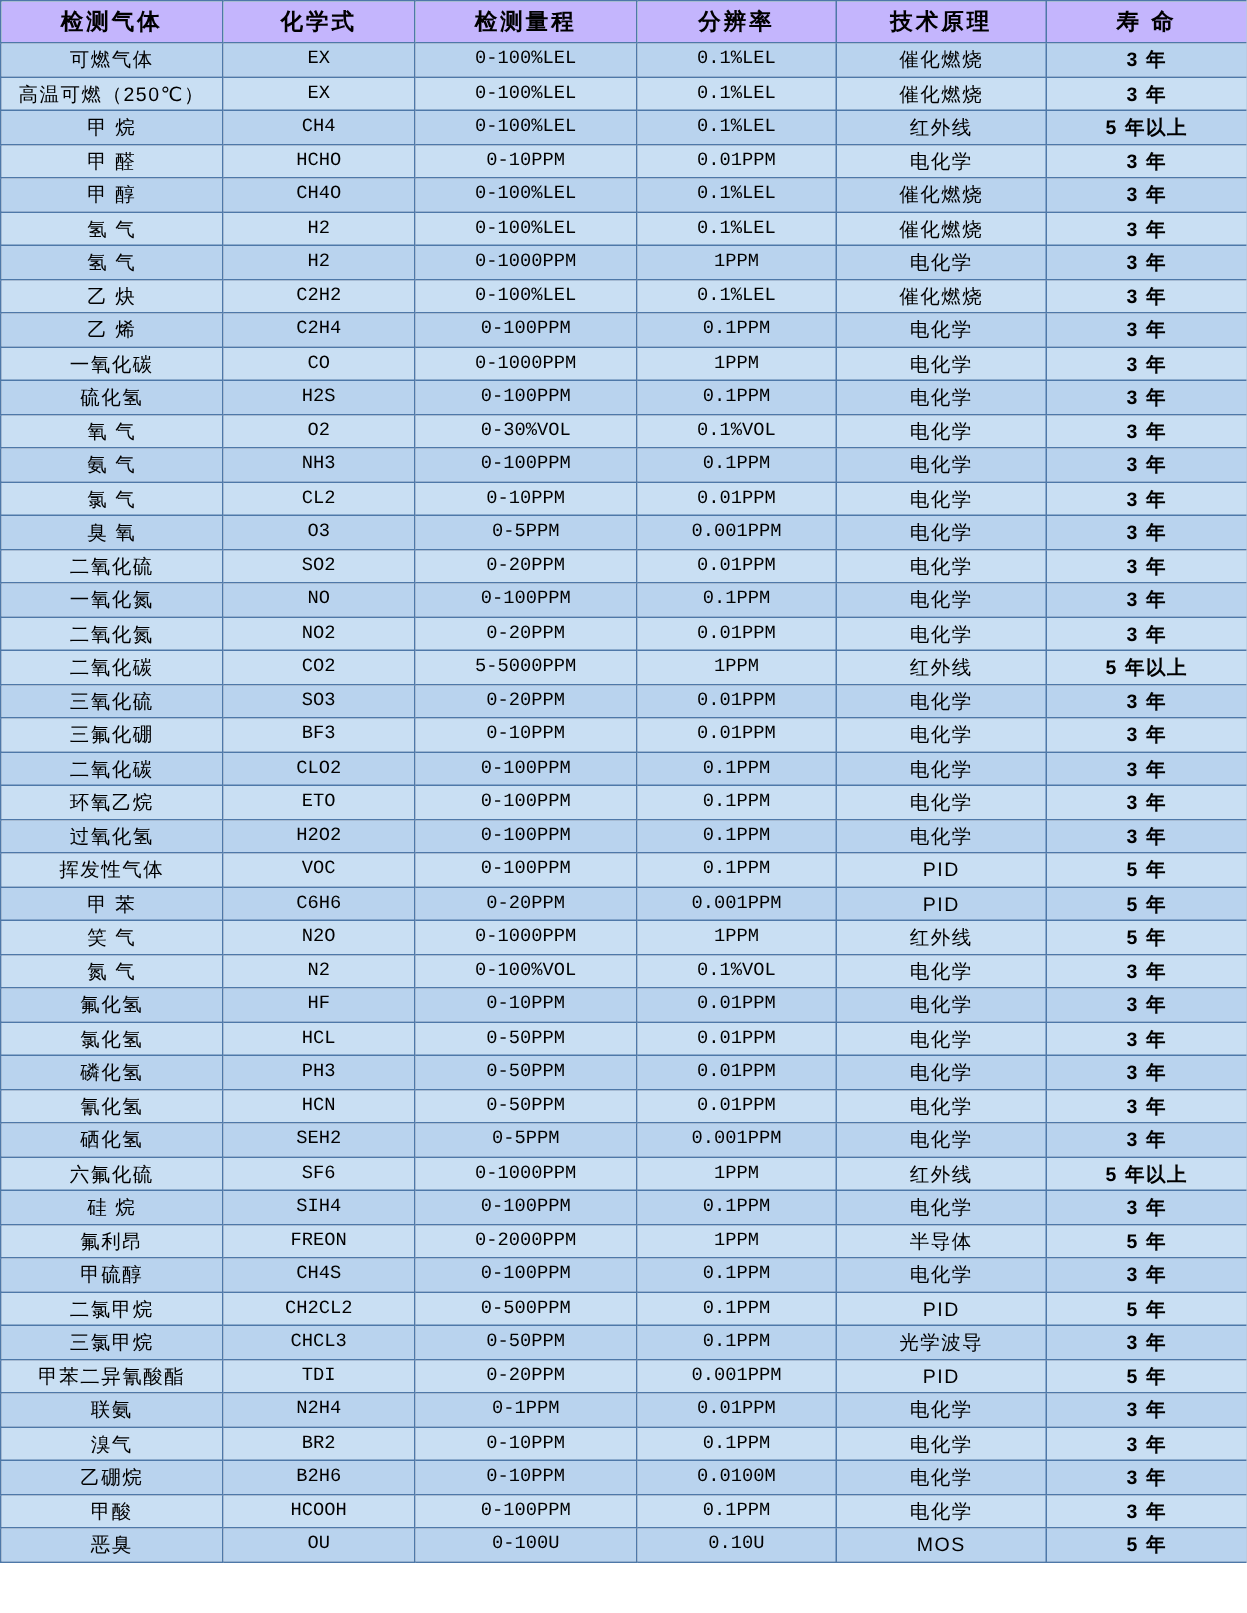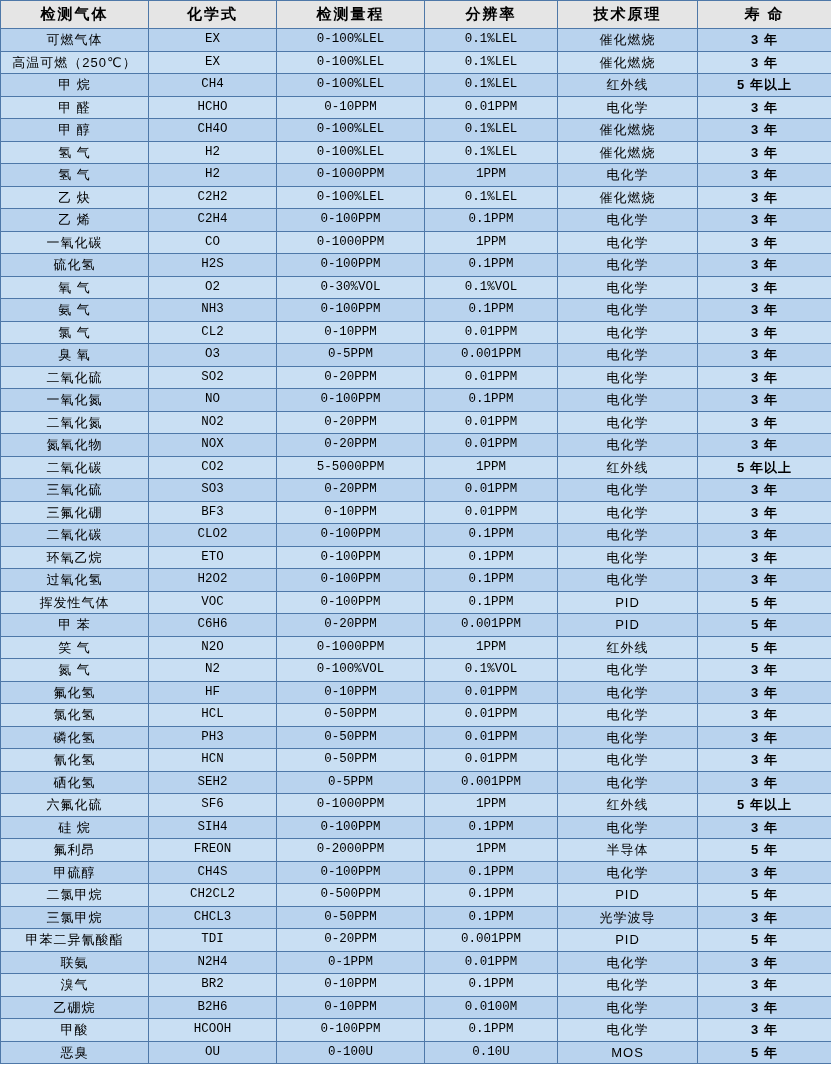--- a/index.html
+++ b/index.html
@@ -25,21 +25,21 @@
   #gas-table th, #gas-table td {
     border: 1px solid #4e78a8;
     text-align: center;
     vertical-align: middle;
     color: #000000;
     padding: 0;
     overflow: hidden;
     white-space: nowrap;
   }
   #gas-table thead th {
-    background: #e5e5e5;
+    background: #c4b5fd;
     height: 27px;
     font-size: 15px;
     font-weight: bold;
     letter-spacing: 2px;
   }
   #gas-table tbody td {
     height: 21.5px;
     font-size: 13px;
     line-height: 21px;
   }
@@ -222,28 +222,20 @@
         <td class="life">3 年</td>
       </tr>
       <tr class="even">
         <td class="name">二氧化氮</td>
         <td class="mono">NO2</td>
         <td class="mono">0-20PPM</td>
         <td class="mono">0.01PPM</td>
         <td class="name">电化学</td>
         <td class="life">3 年</td>
       </tr>
-      <tr class="odd">
-        <td class="name">氮氧化物</td>
-        <td class="mono">NOX</td>
-        <td class="mono">0-20PPM</td>
-        <td class="mono">0.01PPM</td>
-        <td class="name">电化学</td>
-        <td class="life">3 年</td>
-      </tr>
       <tr class="even">
         <td class="name">二氧化碳</td>
         <td class="mono">CO2</td>
         <td class="mono">5-5000PPM</td>
         <td class="mono">1PPM</td>
         <td class="name">红外线</td>
         <td class="life">5 年以上</td>
       </tr>
       <tr class="odd">
         <td class="name">三氧化硫</td>

